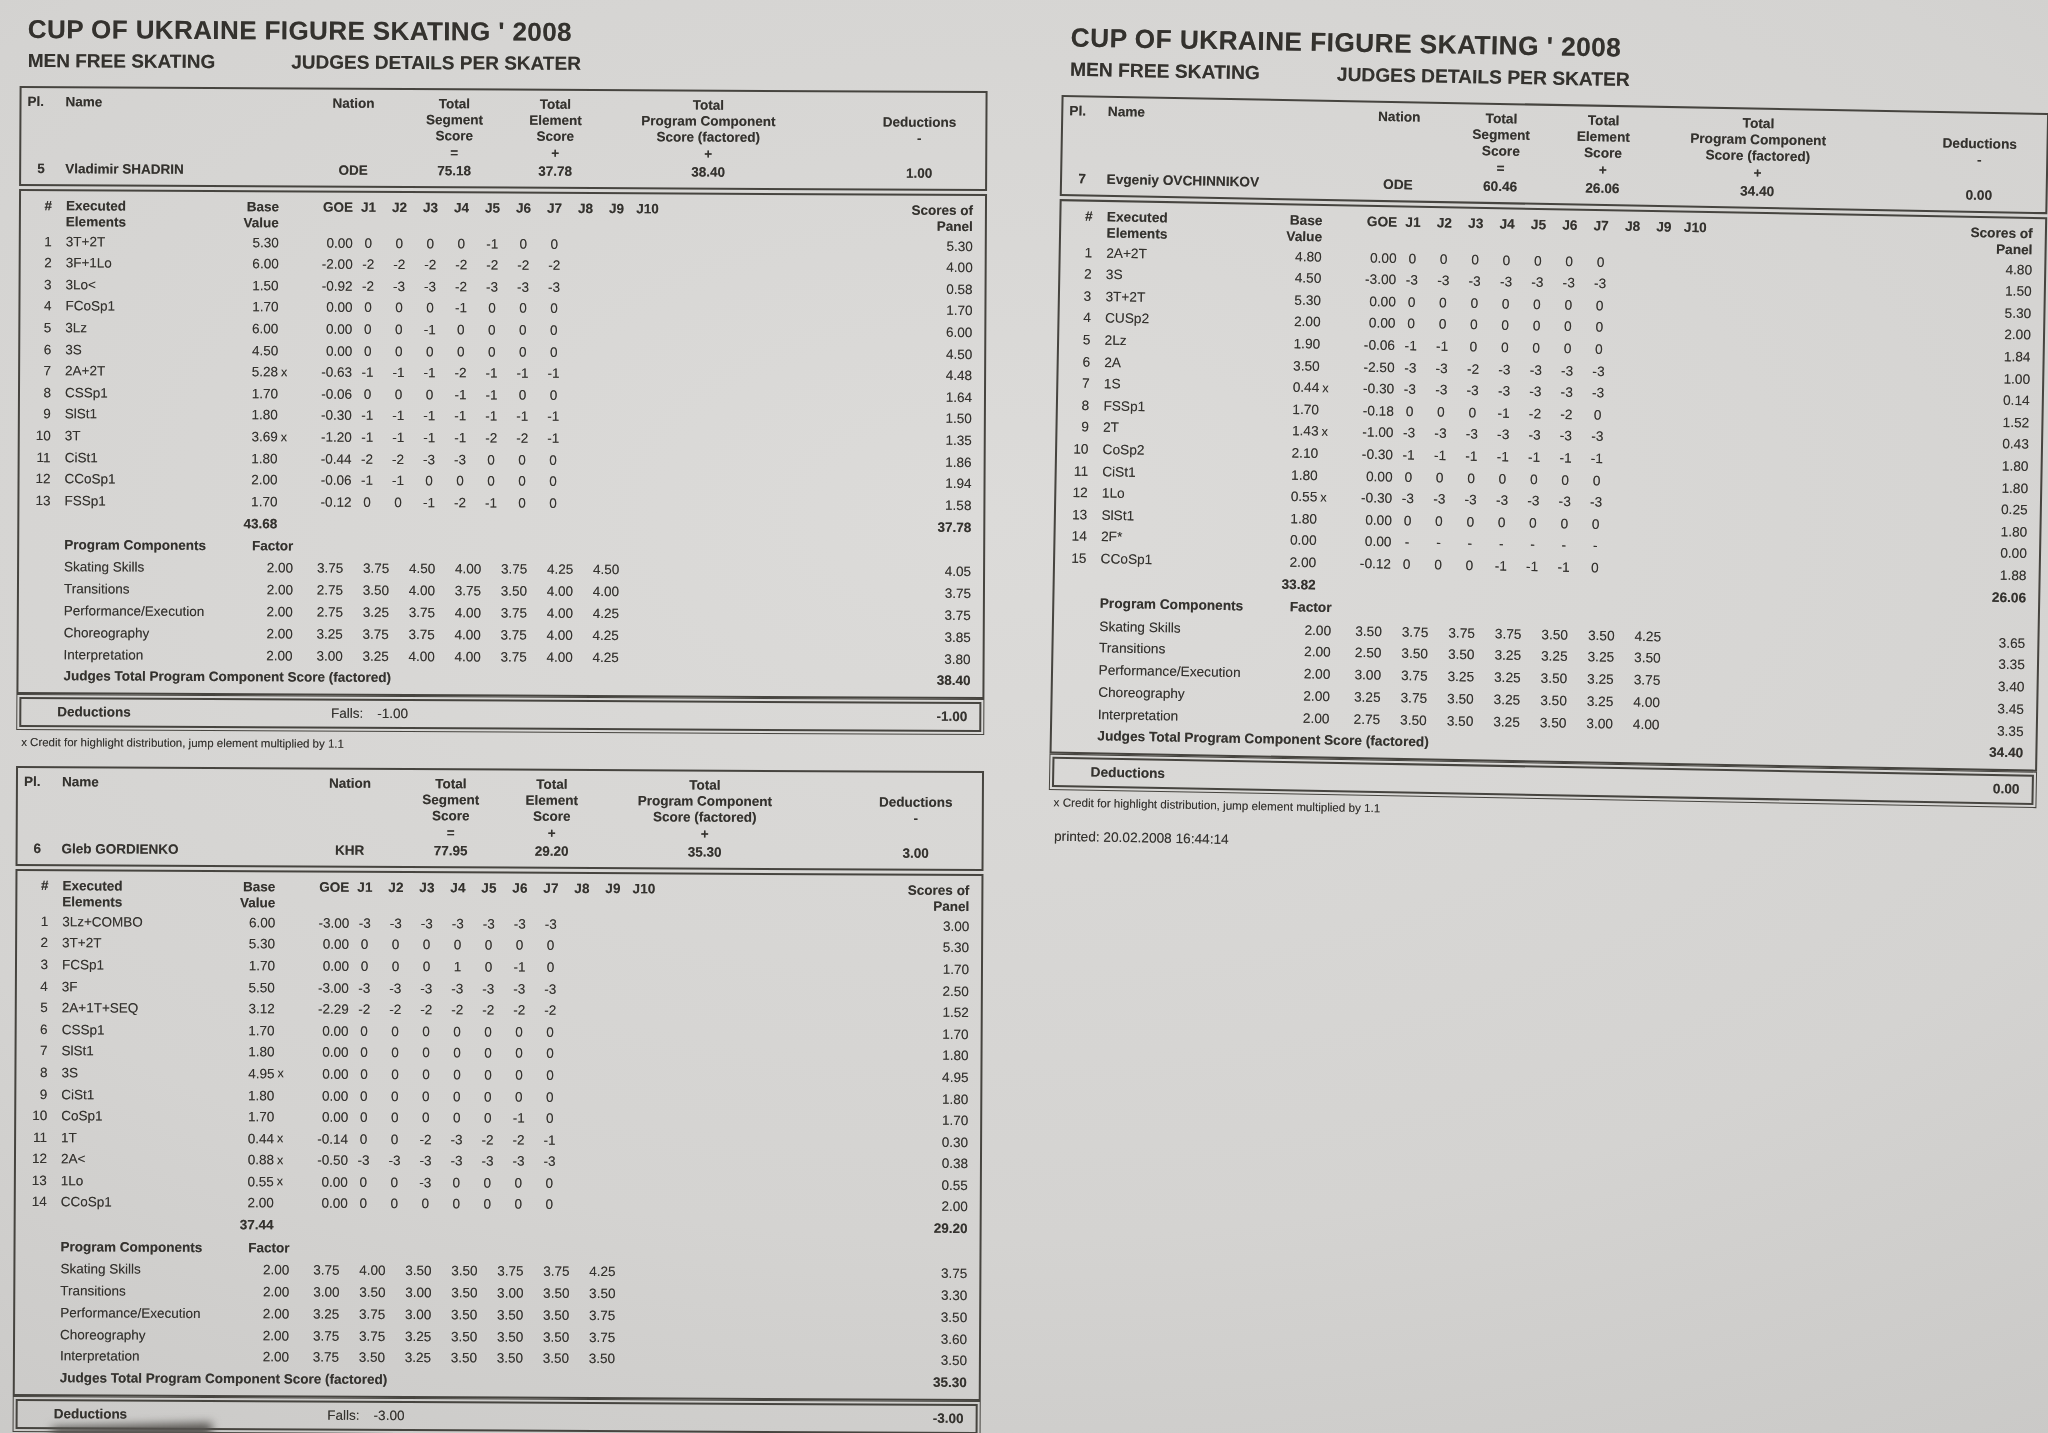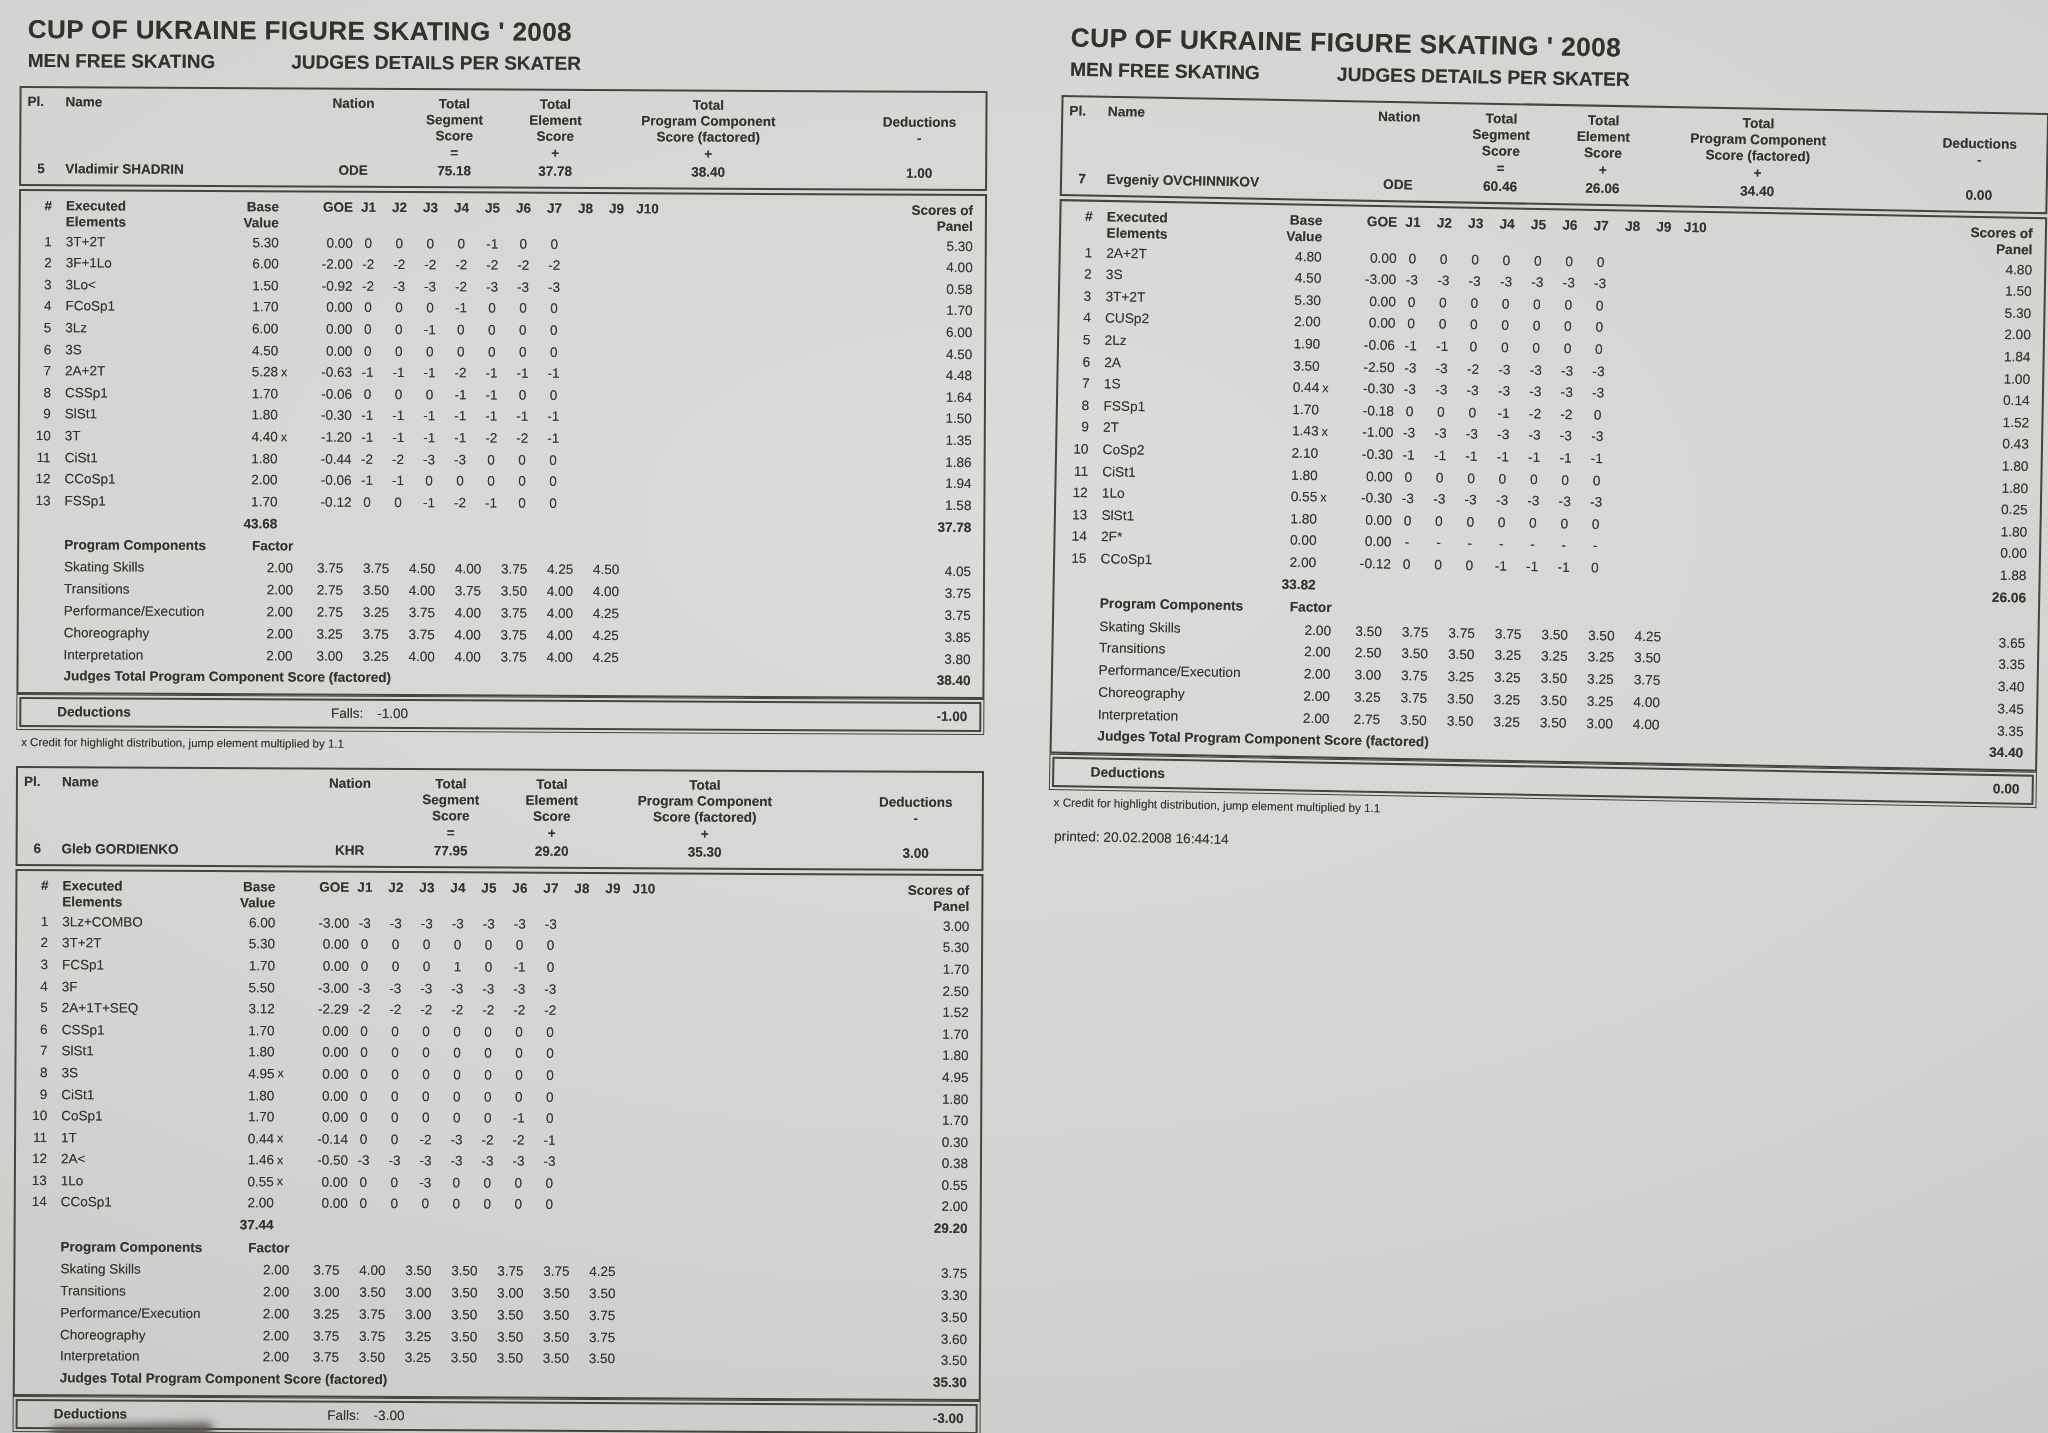--- a/index.html
+++ b/index.html
@@ -312,21 +312,21 @@
             <div class="c-j">-1</div>
             <div class="c-j"></div>
             <div class="c-j"></div>
             <div class="c-j"></div>
             <div></div>
             <div class="c-panel">1.50</div>
           </div>
           <div class="el-grid el-row">
             <div class="c-num">10</div>
             <div class="c-name">3T</div>
-            <div class="c-base">4.40</div>
+            <div class="c-base">3.69</div>
             <div class="c-x">x</div>
             <div class="c-goe">-1.20</div>
             <div class="c-j">-1</div>
             <div class="c-j">-1</div>
             <div class="c-j">-1</div>
             <div class="c-j">-1</div>
             <div class="c-j">-2</div>
             <div class="c-j">-2</div>
             <div class="c-j">-1</div>
             <div class="c-j"></div>
@@ -787,21 +787,21 @@
             <div class="c-j">-1</div>
             <div class="c-j"></div>
             <div class="c-j"></div>
             <div class="c-j"></div>
             <div></div>
             <div class="c-panel">0.30</div>
           </div>
           <div class="el-grid el-row">
             <div class="c-num">12</div>
             <div class="c-name">2A&lt;</div>
-            <div class="c-base">1.46</div>
+            <div class="c-base">0.88</div>
             <div class="c-x">x</div>
             <div class="c-goe">-0.50</div>
             <div class="c-j">-3</div>
             <div class="c-j">-3</div>
             <div class="c-j">-3</div>
             <div class="c-j">-3</div>
             <div class="c-j">-3</div>
             <div class="c-j">-3</div>
             <div class="c-j">-3</div>
             <div class="c-j"></div>

